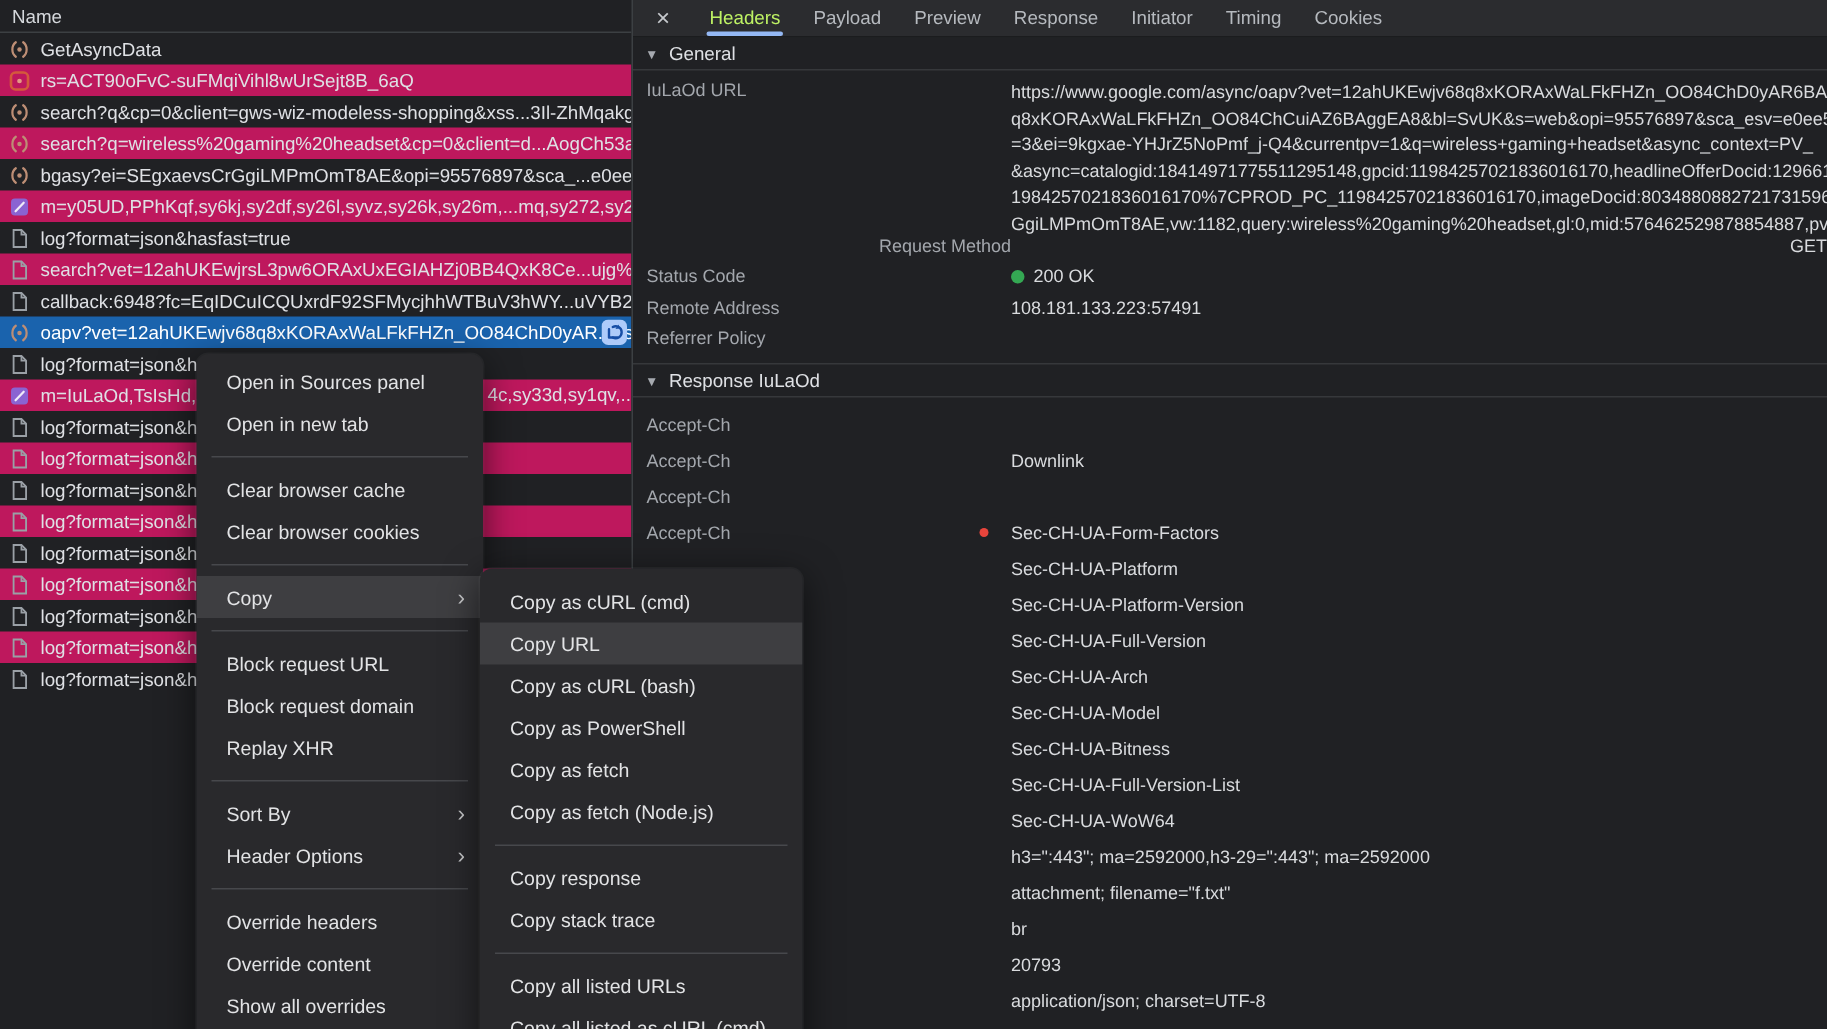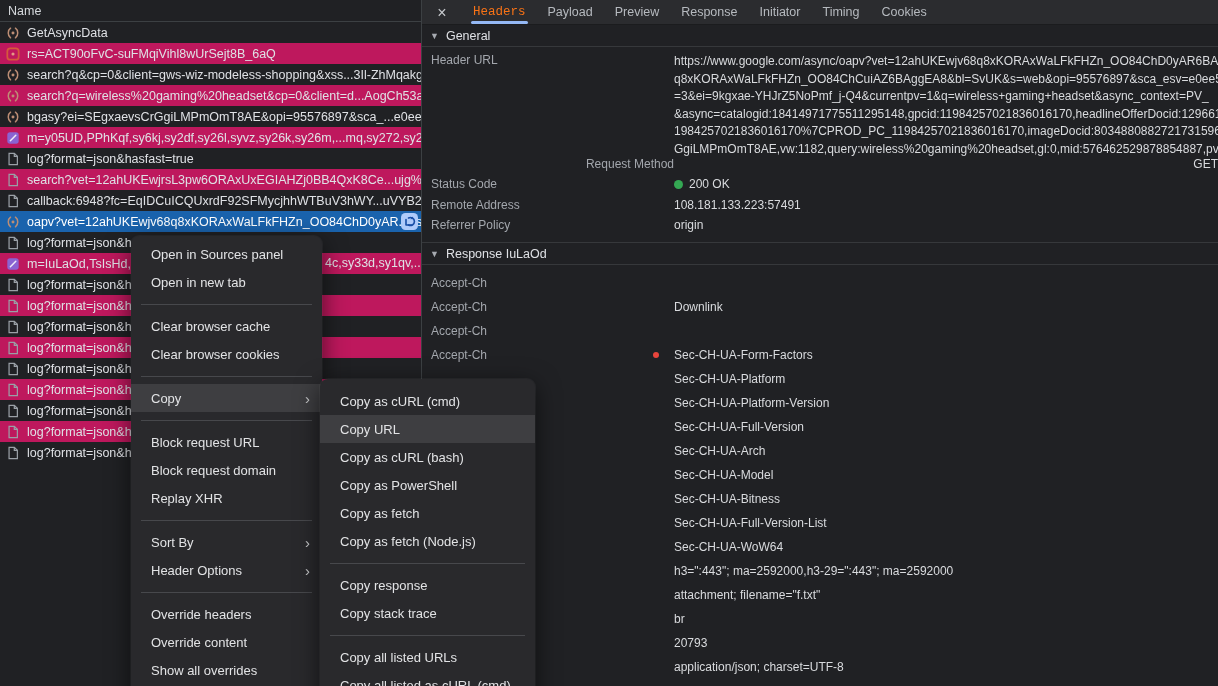--- a/index.html
+++ b/index.html
@@ -23,21 +23,21 @@
 
   
   .detail-pane { position:absolute; left:421px; top:0; right:0; height:100%;
                  border-left:1px solid #3c4043; background:#202124; font-size:12px; }
   .tabbar { height:25px; background:#2b2c2f; border-bottom:1px solid #1b1c1e;
             display:flex; align-items:center; padding-left:8px; }
   .close-btn { width:24px; text-align:center; color:#c6c9cd; font-size:16px;
                line-height:25px; margin-right:8px; cursor:default; }
   .tab { padding:0 11px; height:25px; line-height:25px; color:#b6babf;
          font-size:12.5px; position:relative; }
-  .tab.selected { color:#f97316;font-family:Liberation Mono, monospace; }
+  .tab.selected { color:#bef264; }
   .tab.selected::after { content:""; position:absolute; left:9px; right:9px;
          bottom:1px; height:3px; border-radius:3px; background:#94b8f4; }
 
   .section-header { position:absolute; left:0; right:0; display:flex;
          align-items:center; gap:7px; padding-left:8px; color:#dfe1e5;
          font-size:12.5px; background:#202124; }
   .tri { font-size:9px; color:#a6aab0; }
   #generalHeader { top:26px; height:21px; border-bottom:1px solid #36383b; }
   #respHeader { top:242px; height:23px; border-top:1px solid #36383b;
                 border-bottom:1px solid #36383b; }
@@ -250,21 +250,21 @@
           <span class="tab">Cookies</span>
         </nav>
     </header>
 
     <div class="section-header" id="generalHeader">
       <span class="tri">▼</span>
       <span>General</span>
     </div>
     <div id="generalRows">
         <div class="kv-row url-row" style="top: 53px; height: 108px;">
-          <span class="kv-label">Header URL</span>
+          <span class="kv-label">IuLaOd URL</span>
           <span class="kv-value">
             <div class="url-line">https://www.google.com/async/oapv?vet=12ahUKEwjv68q8xKORAxWaLFkFHZn_OO84ChD0yAR6BAgg</div>
             <div class="url-line">q8xKORAxWaLFkFHZn_OO84ChCuiAZ6BAggEA8&amp;bl=SvUK&amp;s=web&amp;opi=95576897&amp;sca_esv=e0ee54</div>
             <div class="url-line">=3&amp;ei=9kgxae-YHJrZ5NoPmf_j-Q4&amp;currentpv=1&amp;q=wireless+gaming+headset&amp;async_context=PV_</div>
             <div class="url-line">&amp;async=catalogid:18414971775511295148,gpcid:11984257021836016170,headlineOfferDocid:129661</div>
             <div class="url-line">1984257021836016170%7CPROD_PC_11984257021836016170,imageDocid:8034880882721731596,pv</div>
             <div class="url-line">GgiLMPmOmT8AE,vw:1182,query:wireless%20gaming%20headset,gl:0,mid:576462529878854887,pvt:</div>
           </span>
         </div>
         <div class="kv-row" style="top: 154px; height: 20px; text-align: right;">
@@ -274,21 +274,20 @@
         <div class="kv-row" style="top: 174px; height: 20px;">
           <span class="kv-label">Status Code</span>
           <span class="kv-value"><span class="status-dot" style="background: rgb(52, 168, 83);"></span>200 OK</span>
         </div>
         <div class="kv-row" style="top: 195px; height: 20px;">
           <span class="kv-label">Remote Address</span>
           <span class="kv-value">108.181.133.223:57491</span>
         </div>
         <div class="kv-row" style="top: 215px; height: 20px;">
           <span class="kv-label">Referrer Policy</span>
-          <span class="kv-value">origin</span>
         </div>
       </div>
 
     <div class="section-header" id="respHeader">
       <span class="tri">▼</span>
       <span>Response IuLaOd</span>
     </div>
     <div id="respRows">
         <div class="kv-row" style="top: 271px; height: 24px;">
           <span class="kv-label">Accept-Ch</span>

